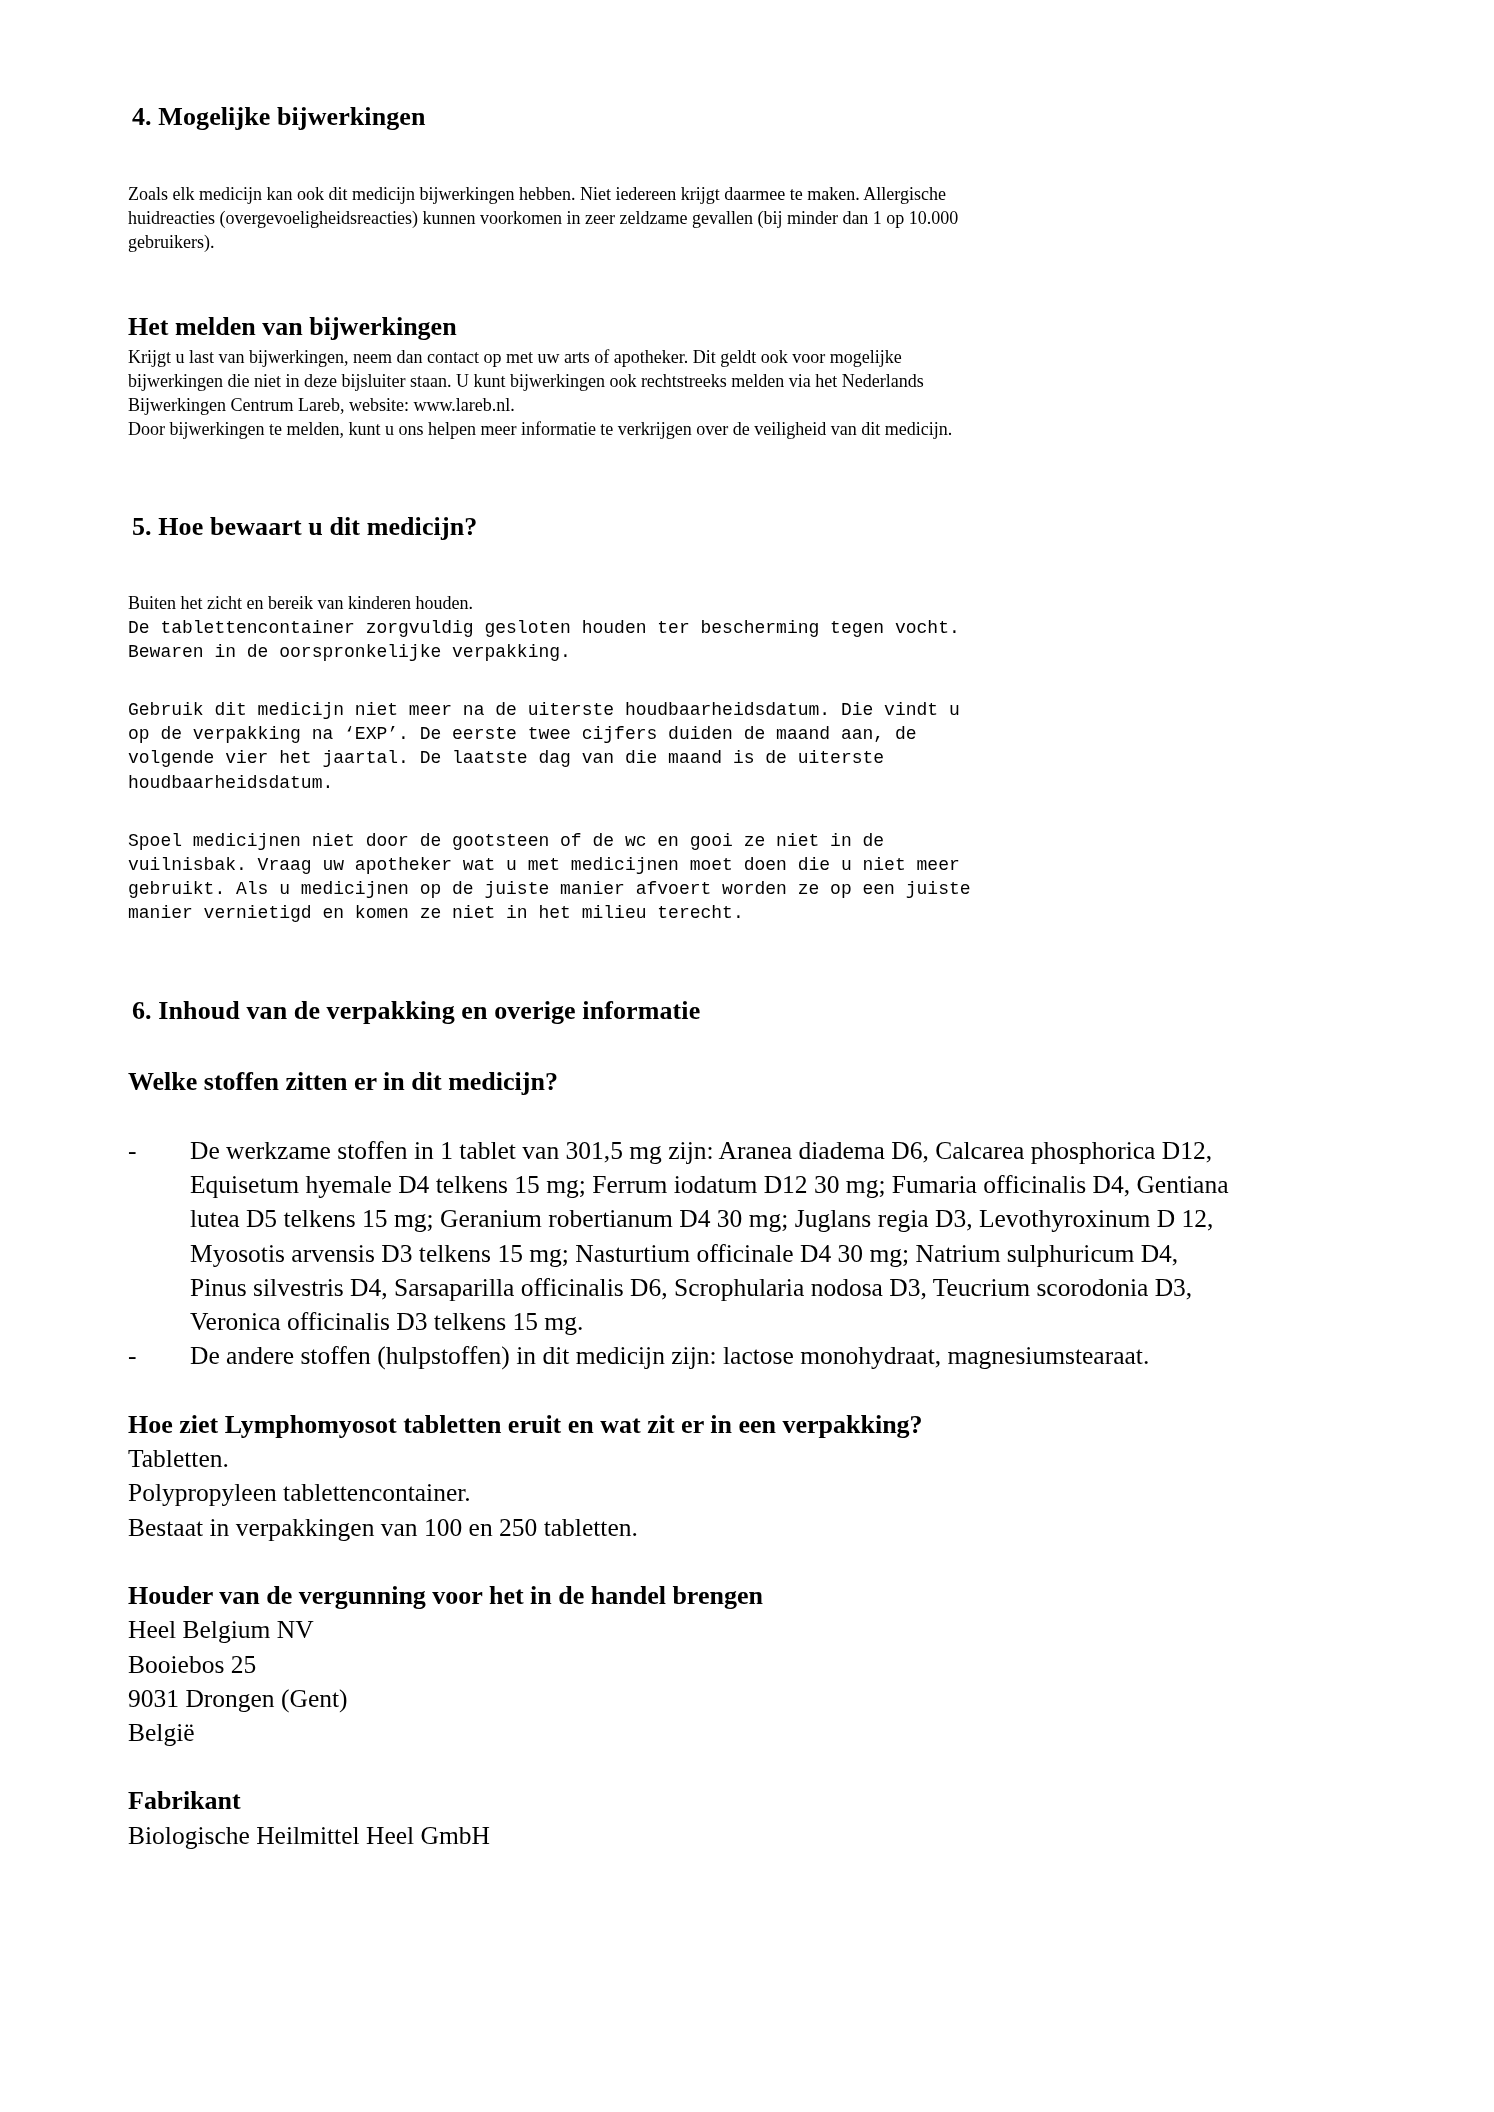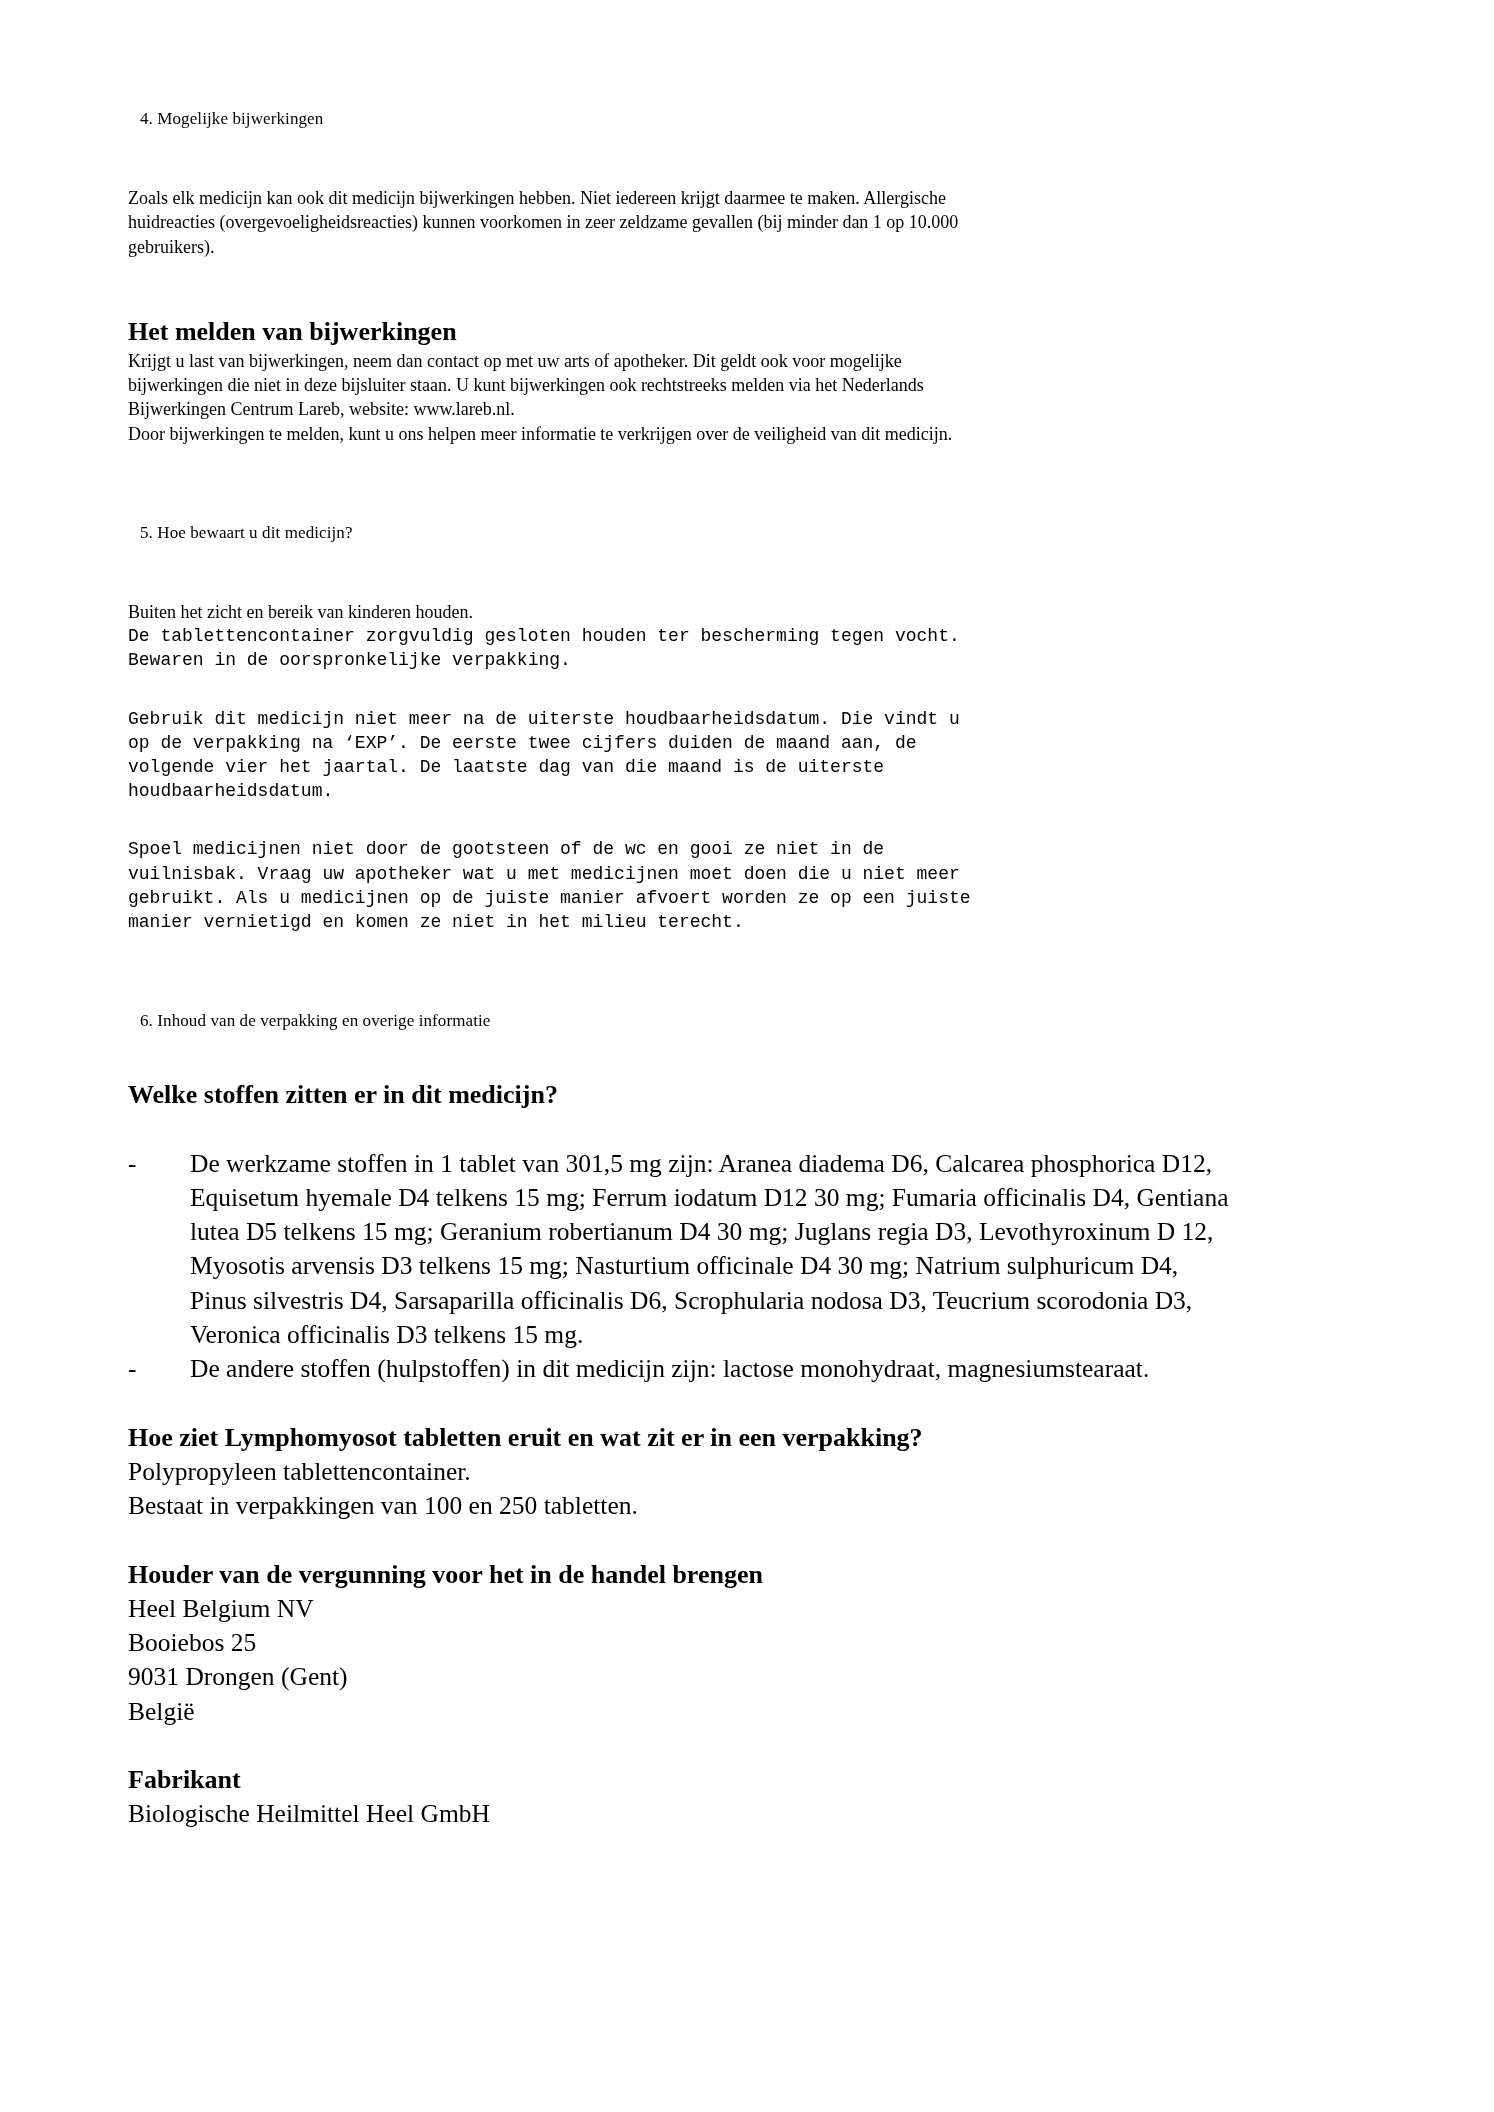--- a/index.html
+++ b/index.html
@@ -19,24 +19,24 @@
   }
   .content {
     position: absolute;
     left: 128px;
     top: 96px;
     width: 1220px;
   }
 
   
   .h-section {
-    font-size: 17px;
-    font-weight: normal;
+    font-size: 26px;
+    font-weight: bold;
     line-height: 1.30;
-    margin: 12px;
+    margin: 4px;
     letter-spacing: 0.1px;
   }
   .h-sub {
     font-size: 26px;
     font-weight: bold;
     line-height: 1.32;
     margin: 0;
   }
   p.body {
     font-size: 18px;
@@ -127,20 +127,21 @@
         <span class="li-text">De werkzame stoffen in 1 tablet van 301,5 mg zijn: Aranea diadema D6, Calcarea phosphorica D12, Equisetum hyemale D4 telkens 15 mg; Ferrum iodatum D12 30 mg; Fumaria officinalis D4, Gentiana lutea D5 telkens 15 mg; Geranium robertianum D4 30 mg; Juglans regia D3, Levothyroxinum D 12, Myosotis arvensis D3 telkens 15 mg; Nasturtium officinale D4 30 mg; Natrium sulphuricum D4, Pinus silvestris D4, Sarsaparilla officinalis D6, Scrophularia nodosa D3, Teucrium scorodonia D3, Veronica officinalis D3 telkens 15 mg.</span>
       </li>
       <li>
         <span class="dash">-</span>
         <span class="li-text">De andere stoffen (hulpstoffen) in dit medicijn zijn: lactose monohydraat, magnesiumstearaat.</span>
       </li>
     </ul>
 
     <div class="gap-m"></div>
     <h3 class="h-sub">Hoe ziet Lymphomyosot tabletten eruit en wat zit er in een verpakking?</h3>
+    <p class="addr-line">Tabletten.</p>
     <p class="addr-line">Polypropyleen tablettencontainer.</p>
     <p class="addr-line">Bestaat in verpakkingen van 100 en 250 tabletten.</p>
 
     <div class="gap-m"></div>
     <h3 class="h-sub">Houder van de vergunning voor het in de handel brengen</h3>
     <p class="addr-line">Heel Belgium NV</p>
     <p class="addr-line">Booiebos 25</p>
     <p class="addr-line">9031 Drongen (Gent)</p>
     <p class="addr-line">België</p>
 

